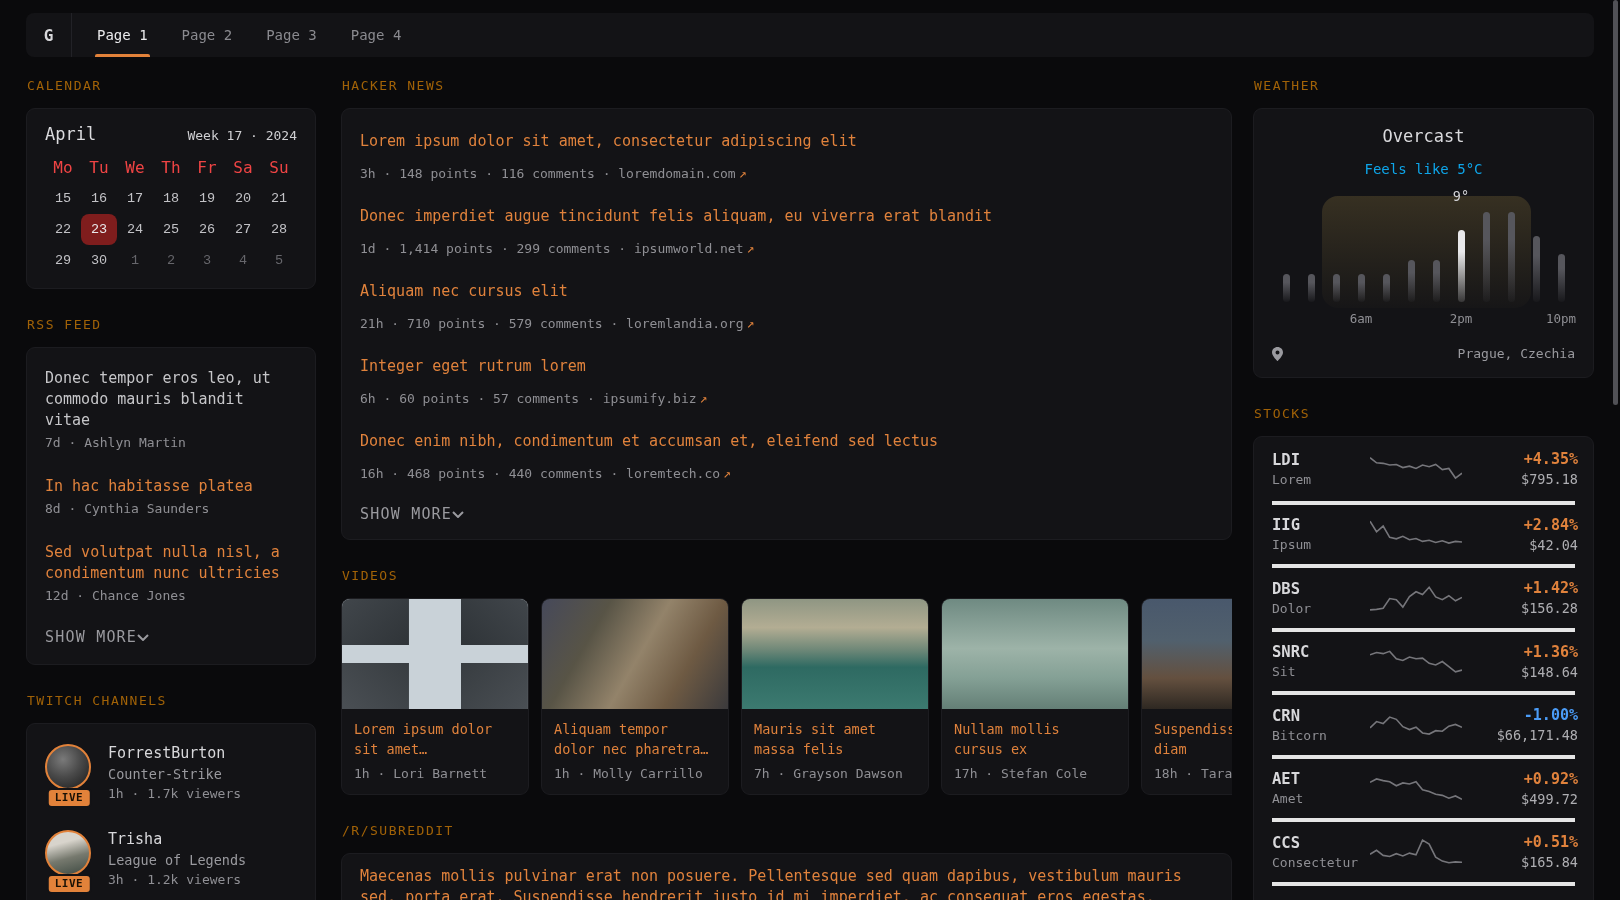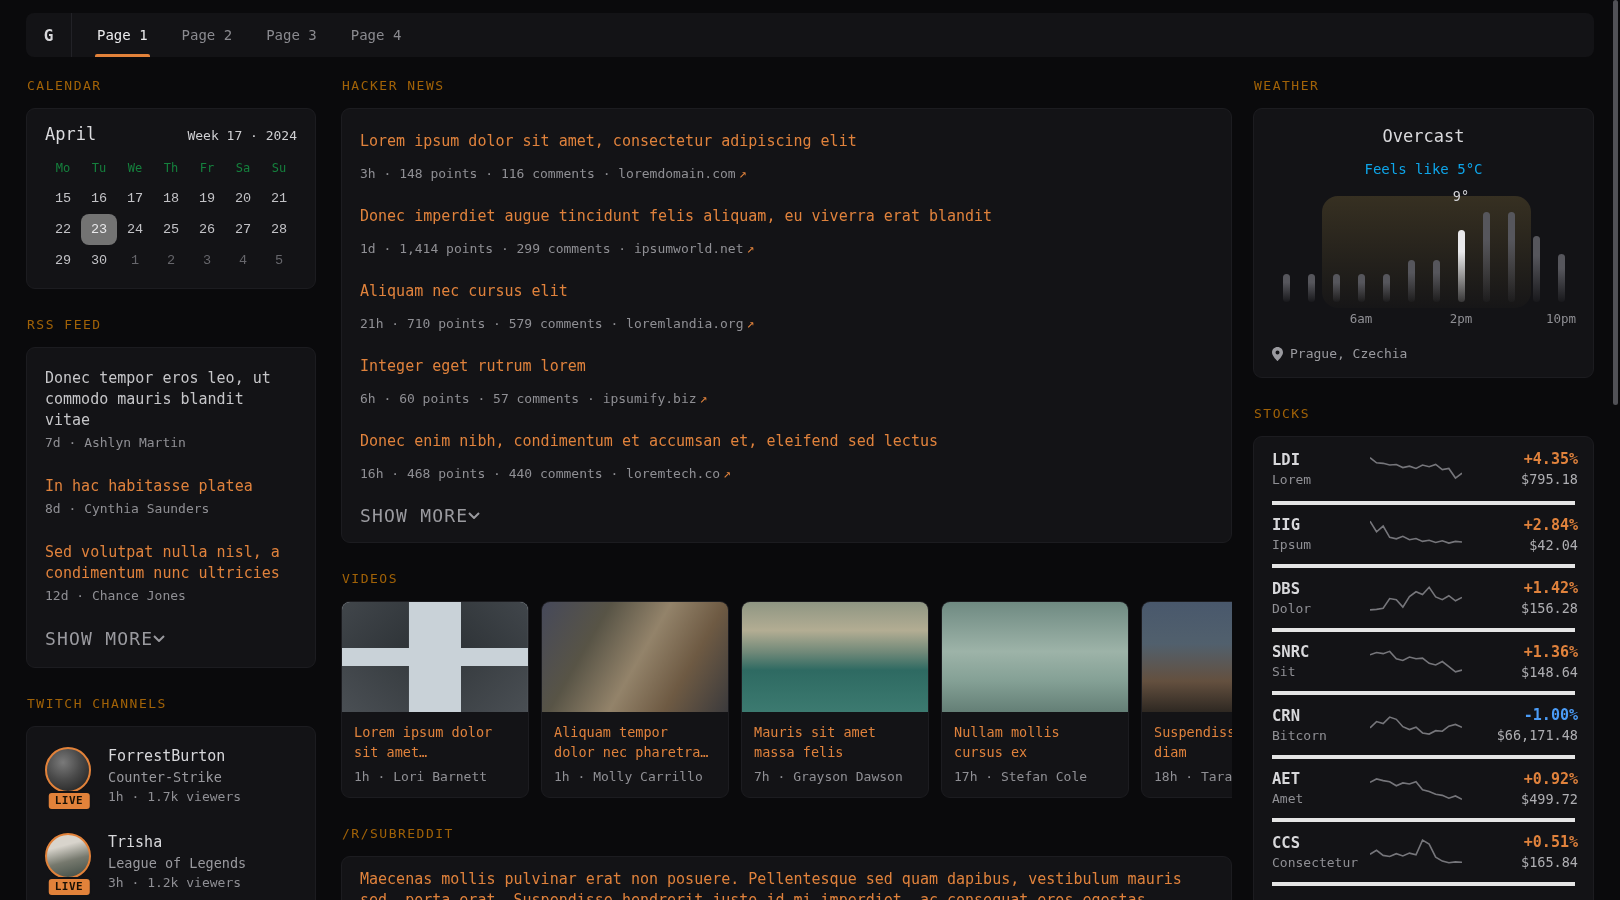--- a/index.html
+++ b/index.html
@@ -44,33 +44,33 @@
   
   .cal-card { padding:15px 18px 12px; }
   .cal-head { display:flex; justify-content:space-between; align-items:baseline; margin-bottom:8px; }
   .cal-month { font-size:17px; color:#dcdcdf; }
   .cal-week { font-size:13px; color:#cfcfd2; }
   .cal-grid { display:grid; grid-template-columns:repeat(7,1fr); }
   .cal-wd, .cal-day {
     height:31px; display:flex; align-items:center; justify-content:center;
     font-size:13.5px;
   }
-  .cal-wd { color:#15803d; font-size:12px;text-align:right; }
+  .cal-wd { color:#ef4444; font-size:16px;text-align:right; }
   .cal-day { color:#c2c2c6;font-family:Liberation Mono, monospace; }
   .cal-day.muted { color:#66666b; }
-  .cal-day.sel { background:#737373; border-radius:8px; color:#e8e8ea; }
+  .cal-day.sel { background:#7f1d1d; border-radius:8px; color:#e8e8ea; }
   
   .feed-card { padding:7px 18px 4px; }
   .feed-item { padding:13px 0; }
   .feed-title { font-size:15px; line-height:21px; color:#e0823c; cursor:pointer; }
   .feed-title.visited { color:#c6c6c9; }
   .feed-meta { font-size:13px; color:#8f8f94; margin-top:4px; }
   .show-more {
     display:flex; align-items:center; padding:12px 0 14px;
-    font-size:18px; letter-spacing:1.2px; color:#9a9a9f; cursor:pointer;
+    font-size:15px; letter-spacing:1.2px; color:#9a9a9f; cursor:pointer;
   }
   .chev { width:12px; height:7px; }
   .chev polyline { fill:none; stroke:#9a9a9f; stroke-width:2; }
   
   .twitch-card { padding:6px 18px; }
   .tw-row { display:flex; gap:15px; padding:14px 0 15px; }
   .tw-avatar-wrap { position:relative; width:48px; flex:0 0 48px; }
   .tw-avatar {
     width:46px; height:46px; border-radius:50%; border:2px solid #e2823a;
   }
@@ -133,21 +133,21 @@
     justify-content:space-between;
   }
   .wx-bar {
     width:7px; border-radius:4px;
     background:linear-gradient(180deg,#56565c 30%, rgba(86,86,92,0.08) 100%);
   }
   .wx-bar.cur { background:linear-gradient(180deg,#e9e9eb 30%, rgba(233,233,235,0.15) 100%); }
   .wx-temp { position:absolute; font-size:13.5px; color:#d2d2d6; transform:translate(-50%,0); top:-22px; }
   .wx-labels { position:relative; width:282px; height:16px; margin:9px auto 0; }
   .wx-label { position:absolute; transform:translateX(-50%); font-size:12.5px; color:#8f8f94; top:0; white-space:nowrap; }
-  .wx-loc { display:flex; align-items:center; justify-content:flex-start; gap:7px; margin-top:19px; font-size:13px; color:#9a9a9f; }
+  .wx-loc { display:flex; align-items:center; justify-content:space-between; gap:7px; margin-top:19px; font-size:13px; color:#9a9a9f; }
   .pin-icon { width:11px; height:14px; }
   
   .stocks-card { padding:0 18px; }
   .stock-row {
     display:grid; grid-template-columns:98px 1fr 116px; align-items:center;
     height:63.5px; border-top:4px solid #e5e5e5; cursor:pointer;
   }
   .stock-row:first-child { border-top:none; }
   .stock-sym { font-size:15.5px; font-weight:bold; color:#d8d8db; }
   .stock-name { font-size:13px; color:#8f8f94; margin-top:3px; }

